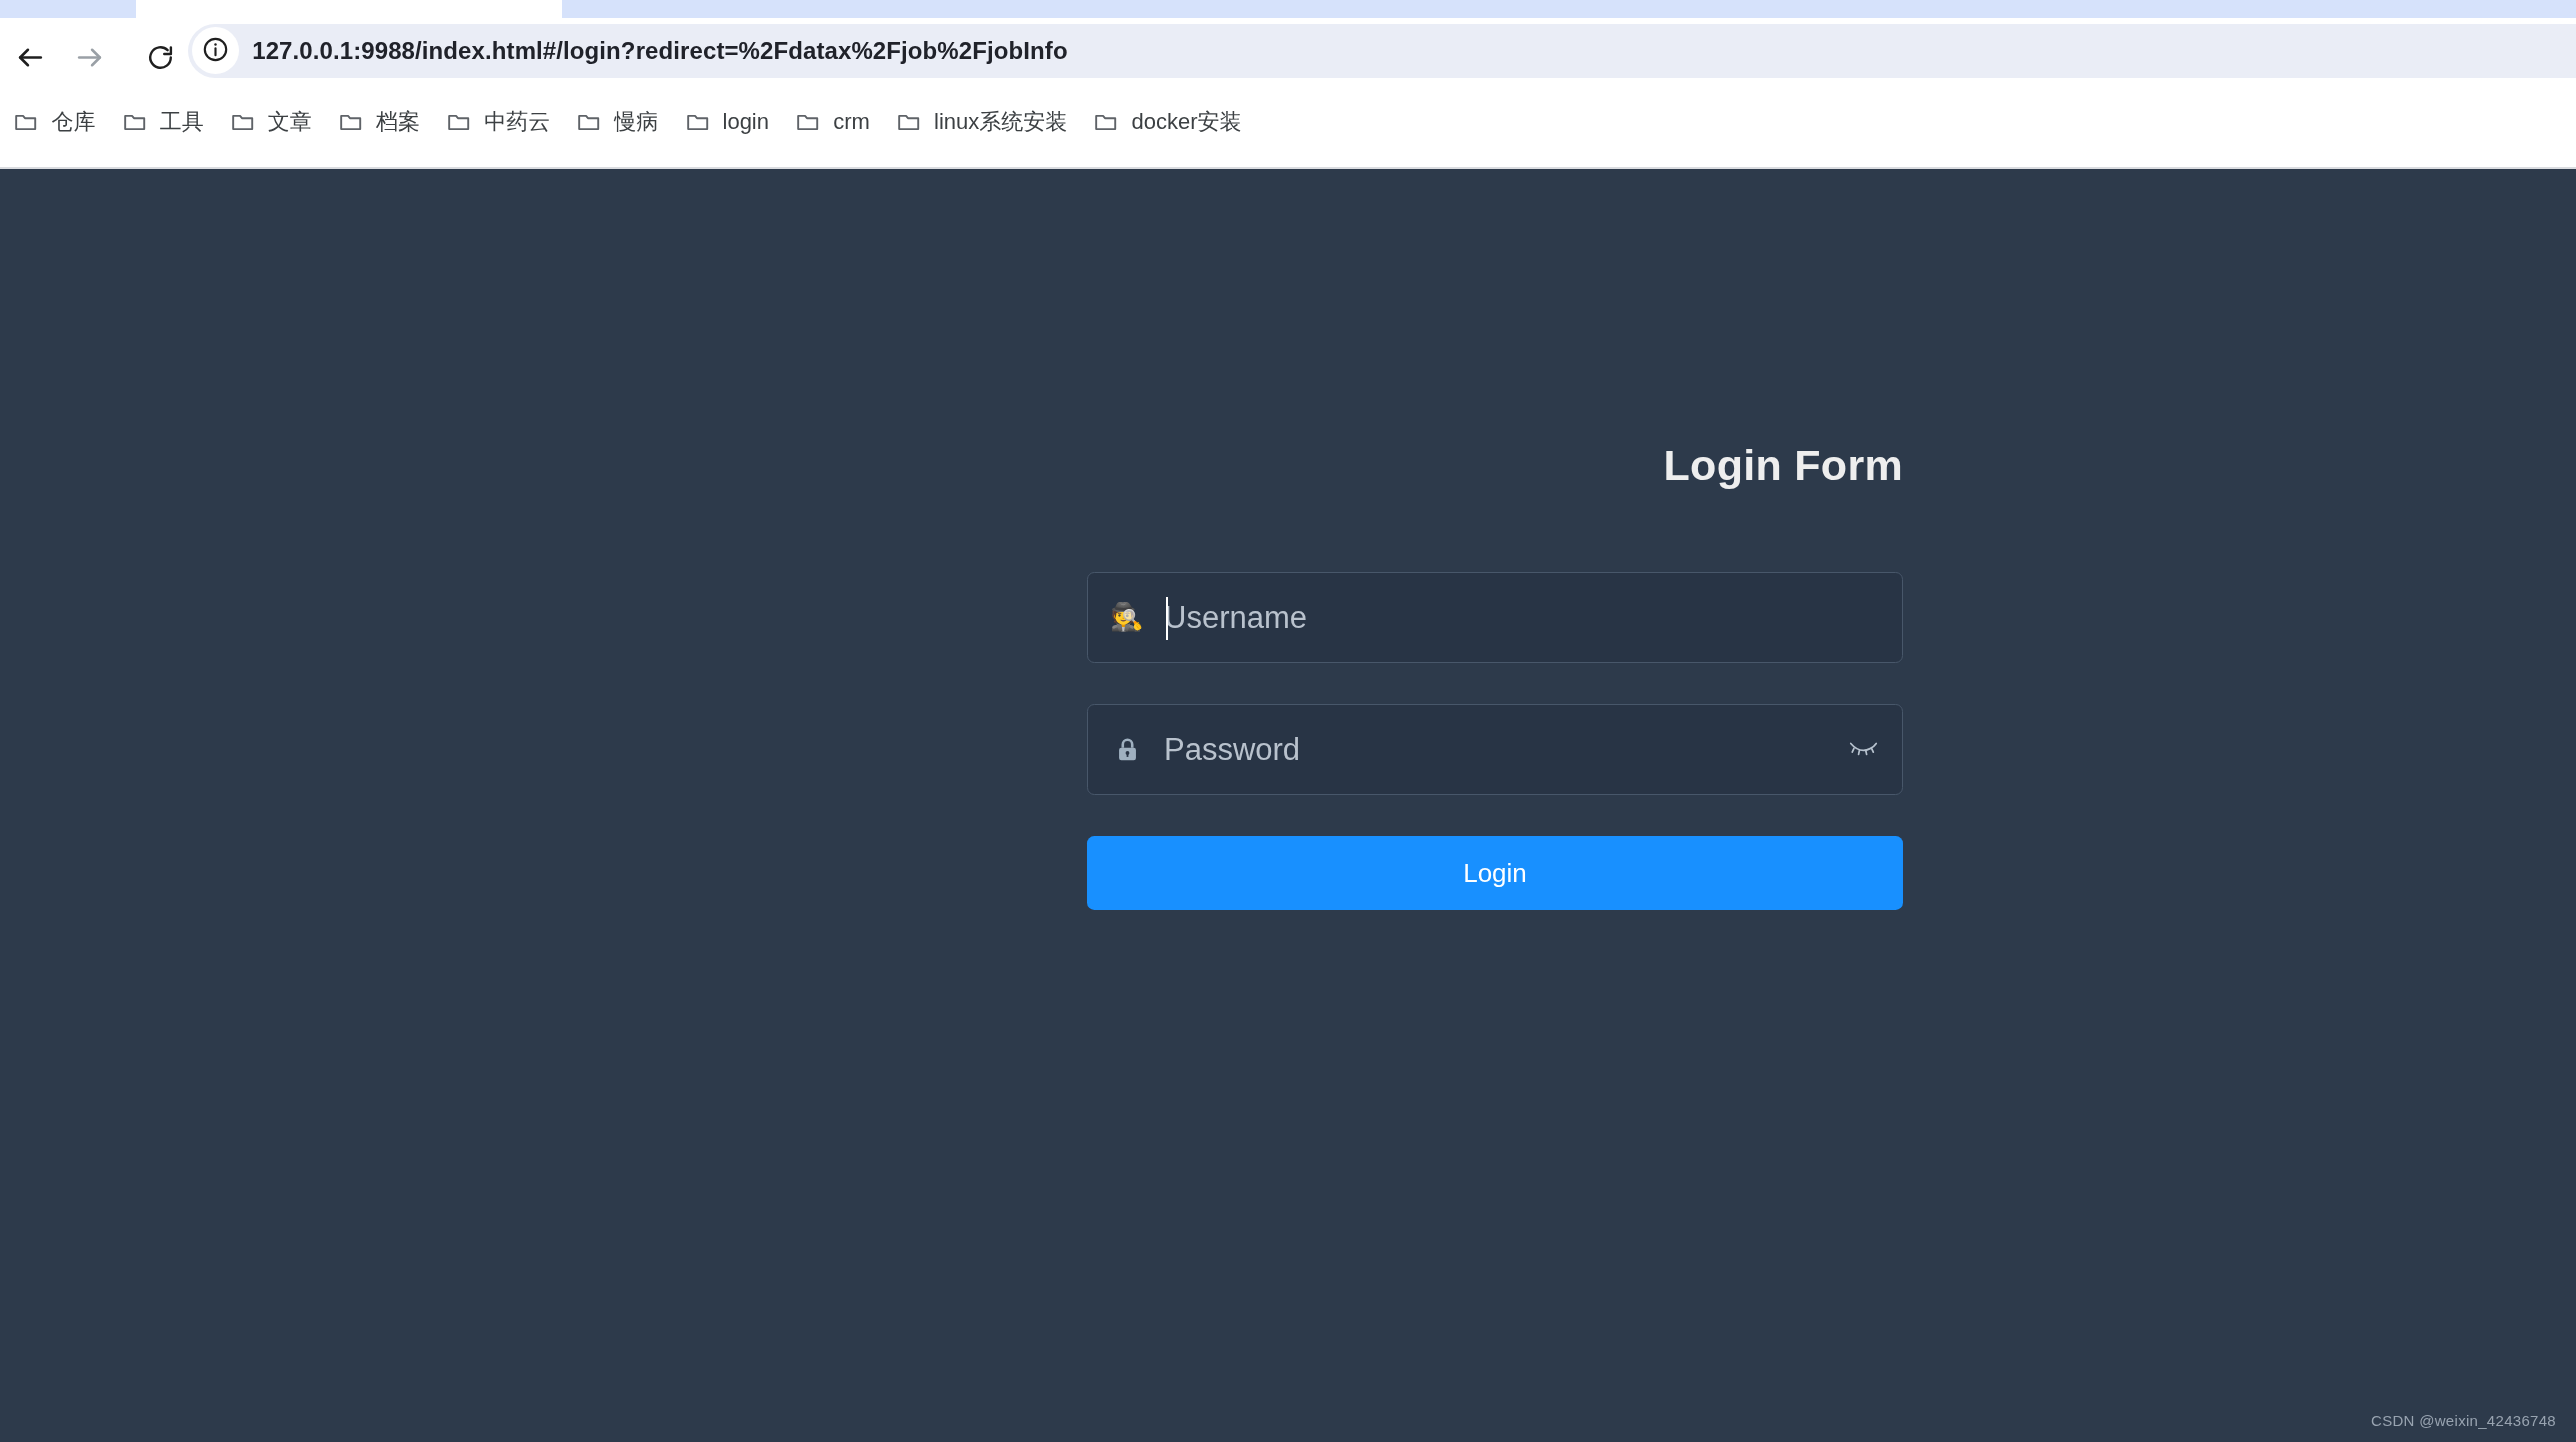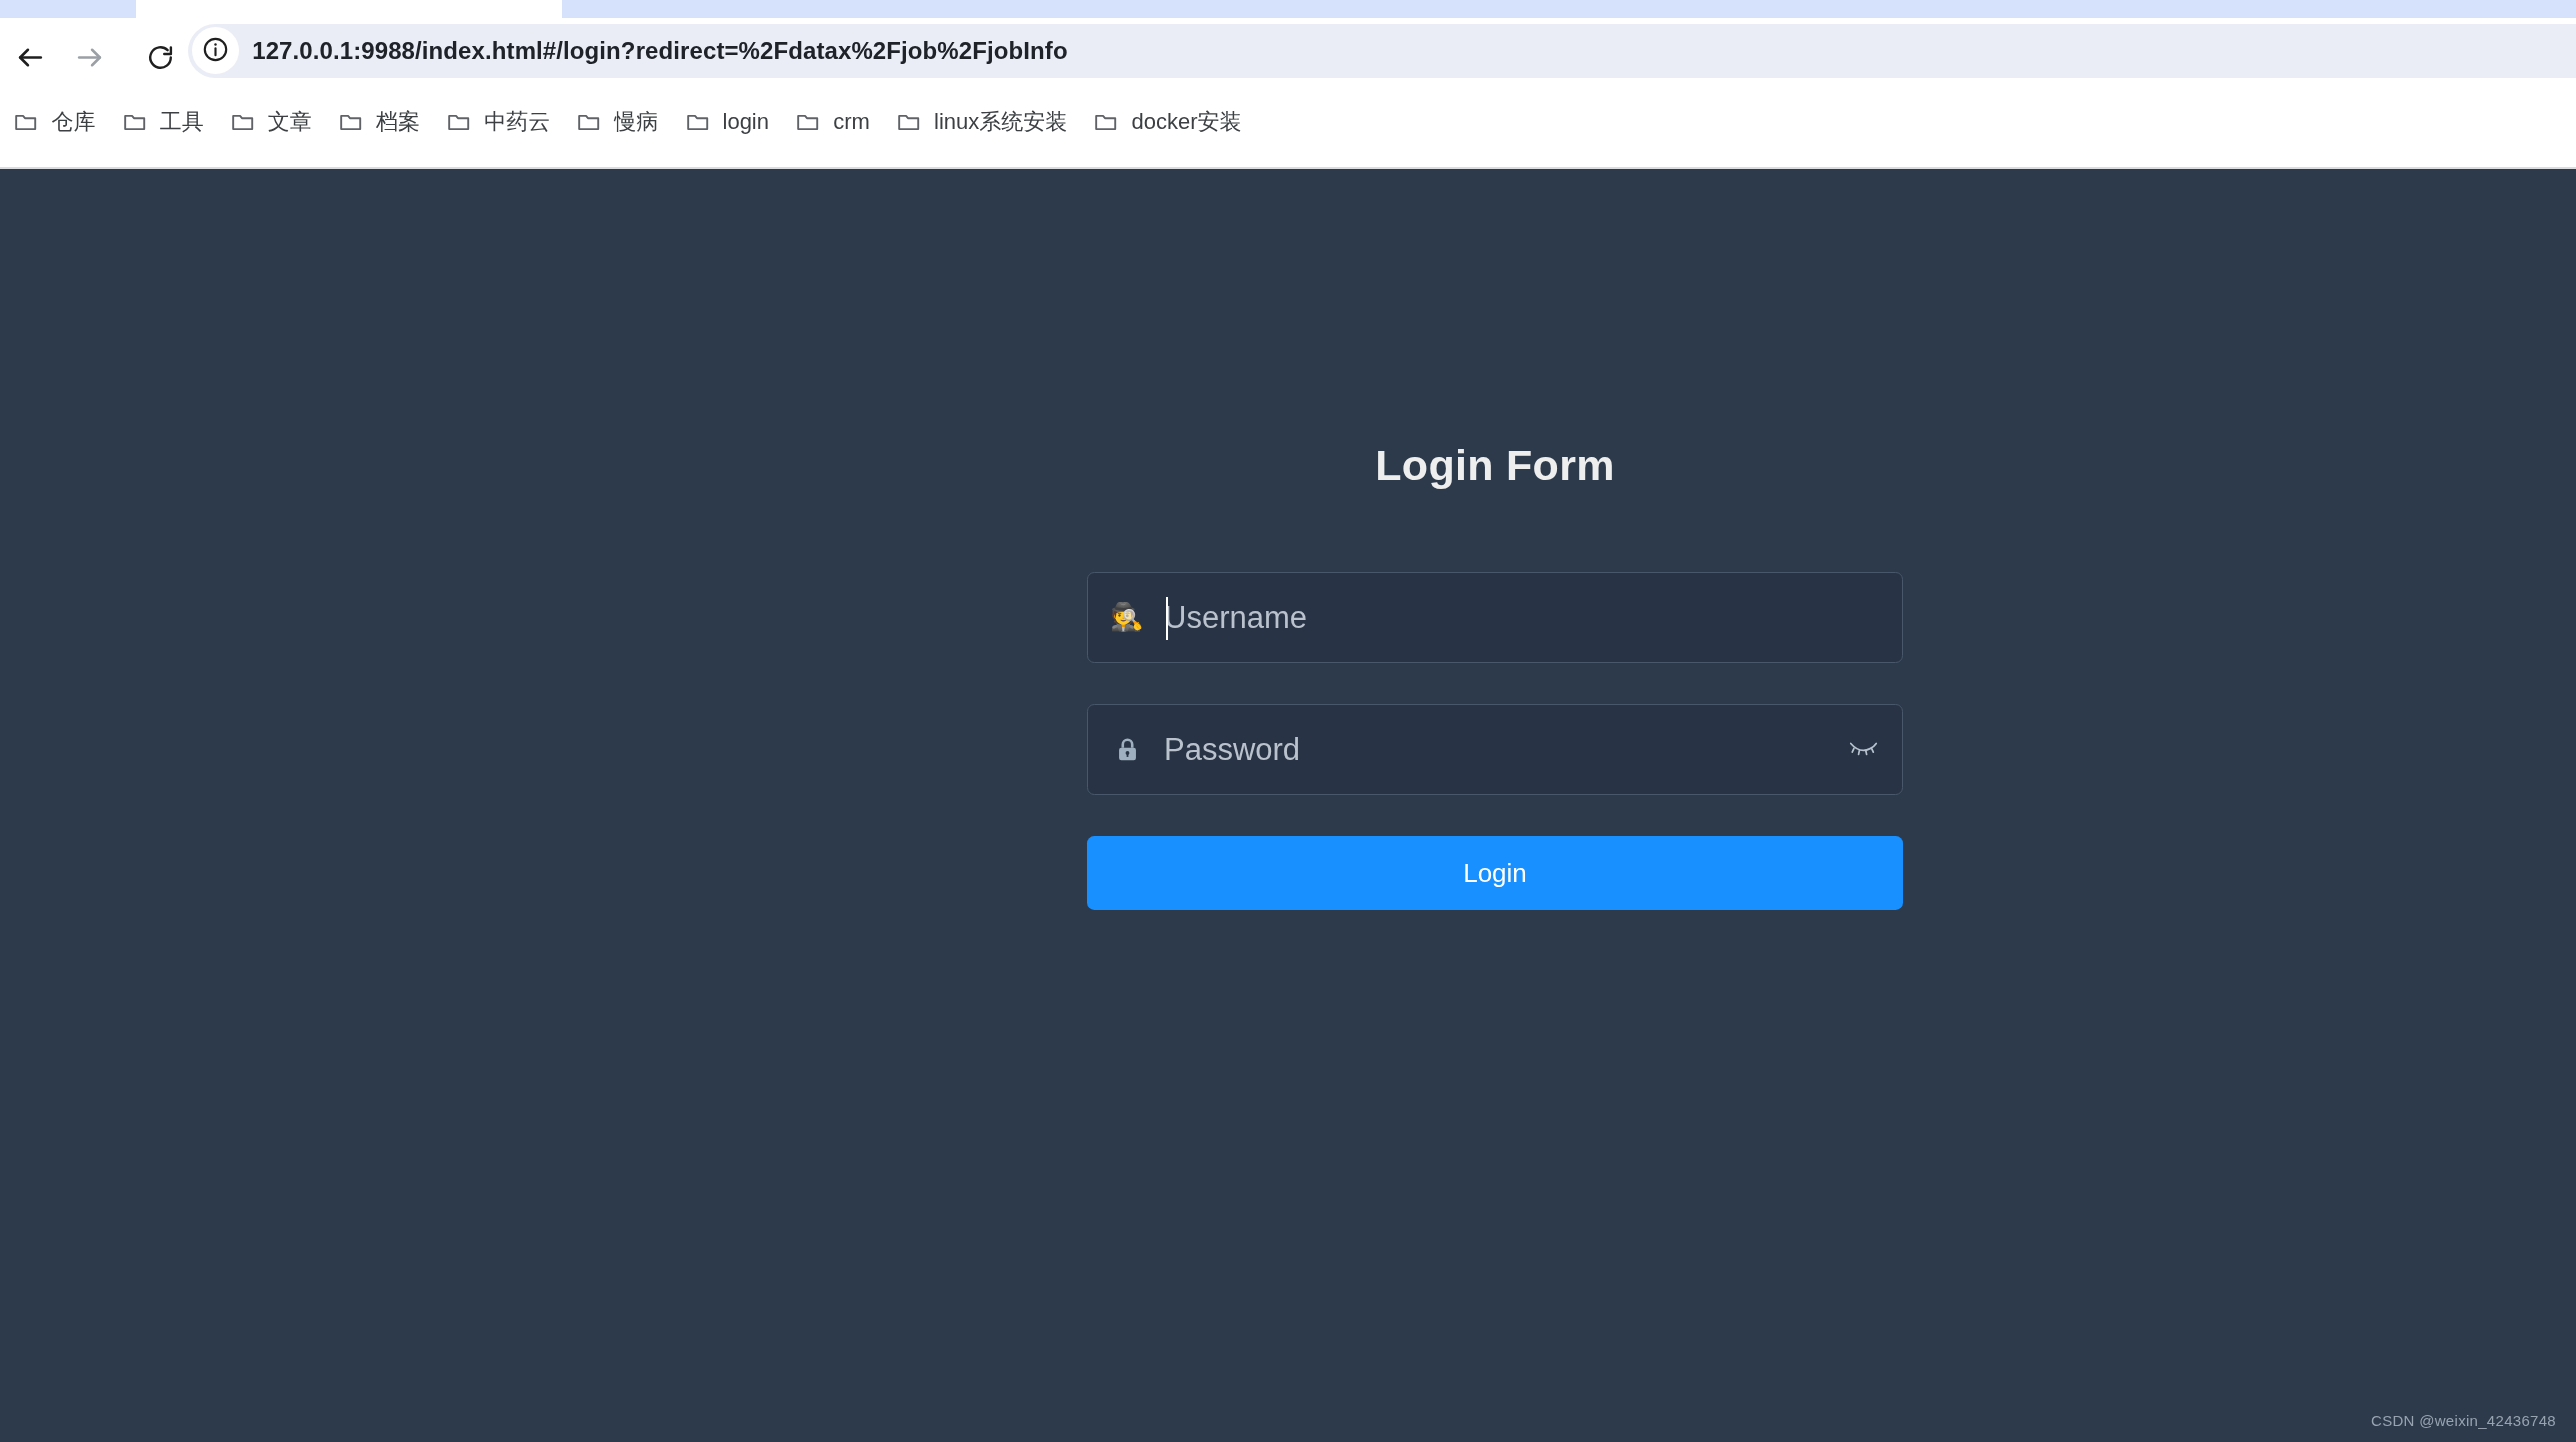--- a/index.html
+++ b/index.html
@@ -152,21 +152,21 @@
   .login-container {
     position: absolute;
     left: 1087px;
     top: 272px;
     width: 816px;
   }
   .login-title {
     font-size: 43px;
     font-weight: bold;
     color: #eeeeee;
-    text-align: center;
+    text-align: right;
     margin: 0 0 82px 0;
     letter-spacing: 0.3px;
   }
   .field {
     position: relative;
     height: 91px;
     background: #283445;
     border: 0.9px solid #48576a;
     border-radius: 7.3px;
     display: flex;

